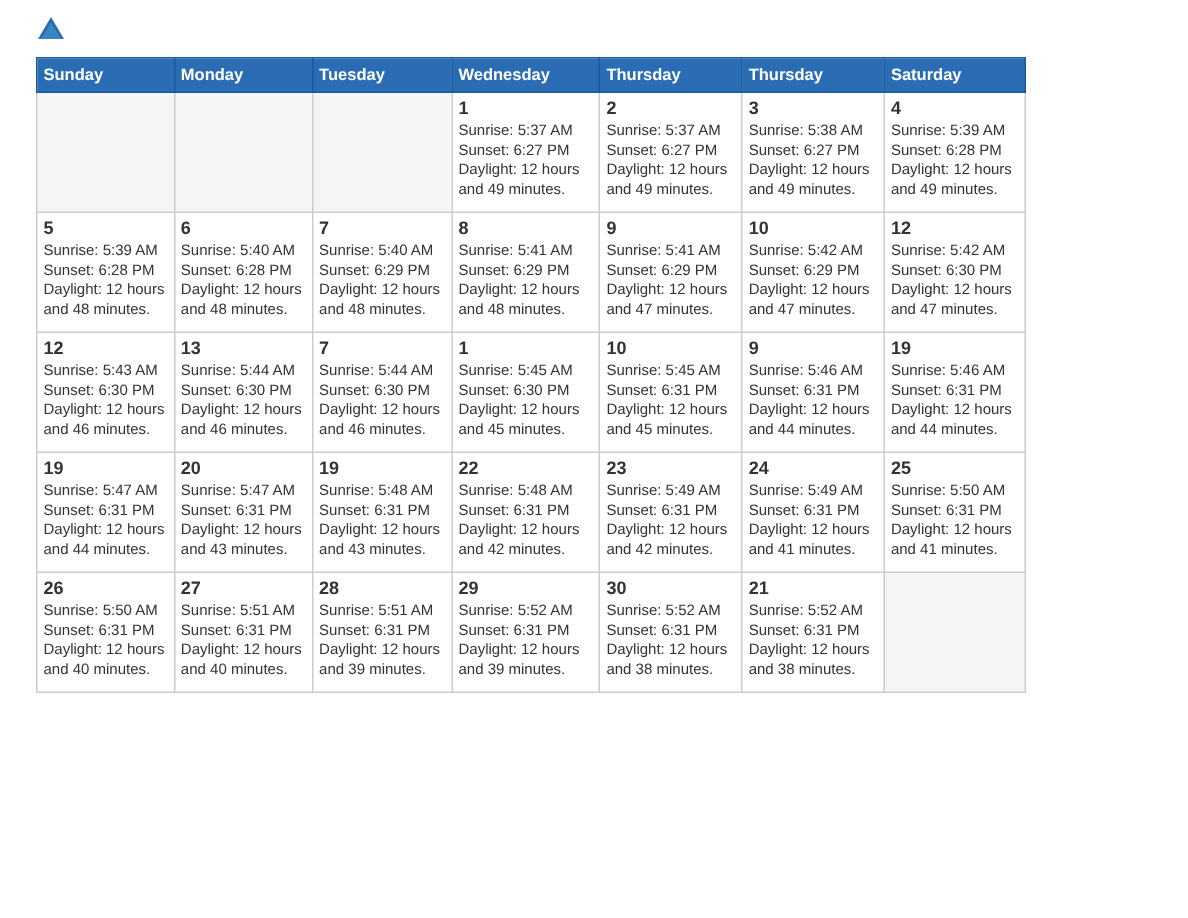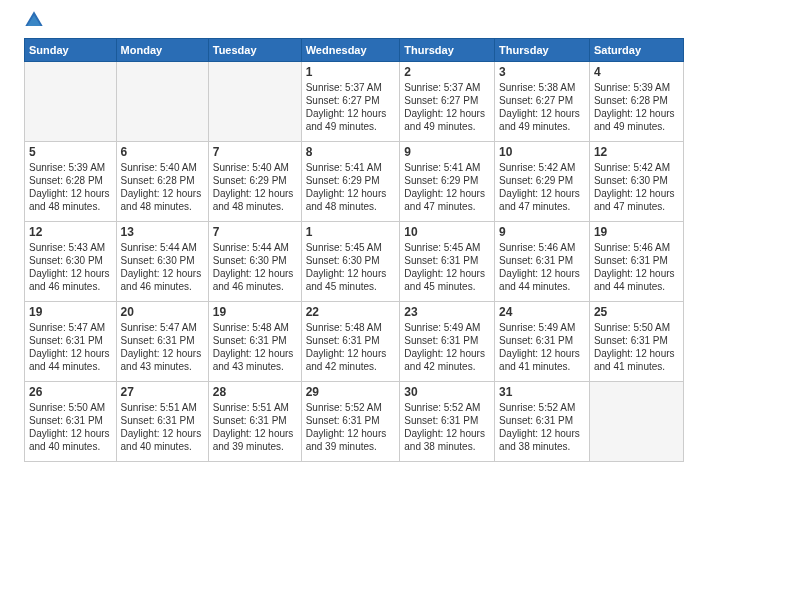--- a/index.html
+++ b/index.html
@@ -251,20 +251,20 @@
           </td>
           <td>
             <span class="day-number">29</span>
             <div class="cell-text">Sunrise: 5:52 AM<br>Sunset: 6:31 PM<br>Daylight: 12 hours and 39 minutes.</div>
           </td>
           <td>
             <span class="day-number">30</span>
             <div class="cell-text">Sunrise: 5:52 AM<br>Sunset: 6:31 PM<br>Daylight: 12 hours and 38 minutes.</div>
           </td>
           <td>
-            <span class="day-number">31</span>
+            <span class="day-number">21</span>
             <div class="cell-text">Sunrise: 5:52 AM<br>Sunset: 6:31 PM<br>Daylight: 12 hours and 38 minutes.</div>
           </td>
           <td class="empty"></td>
         </tr>
       </tbody>
   </table>
 </div>
 
 </body></html>

